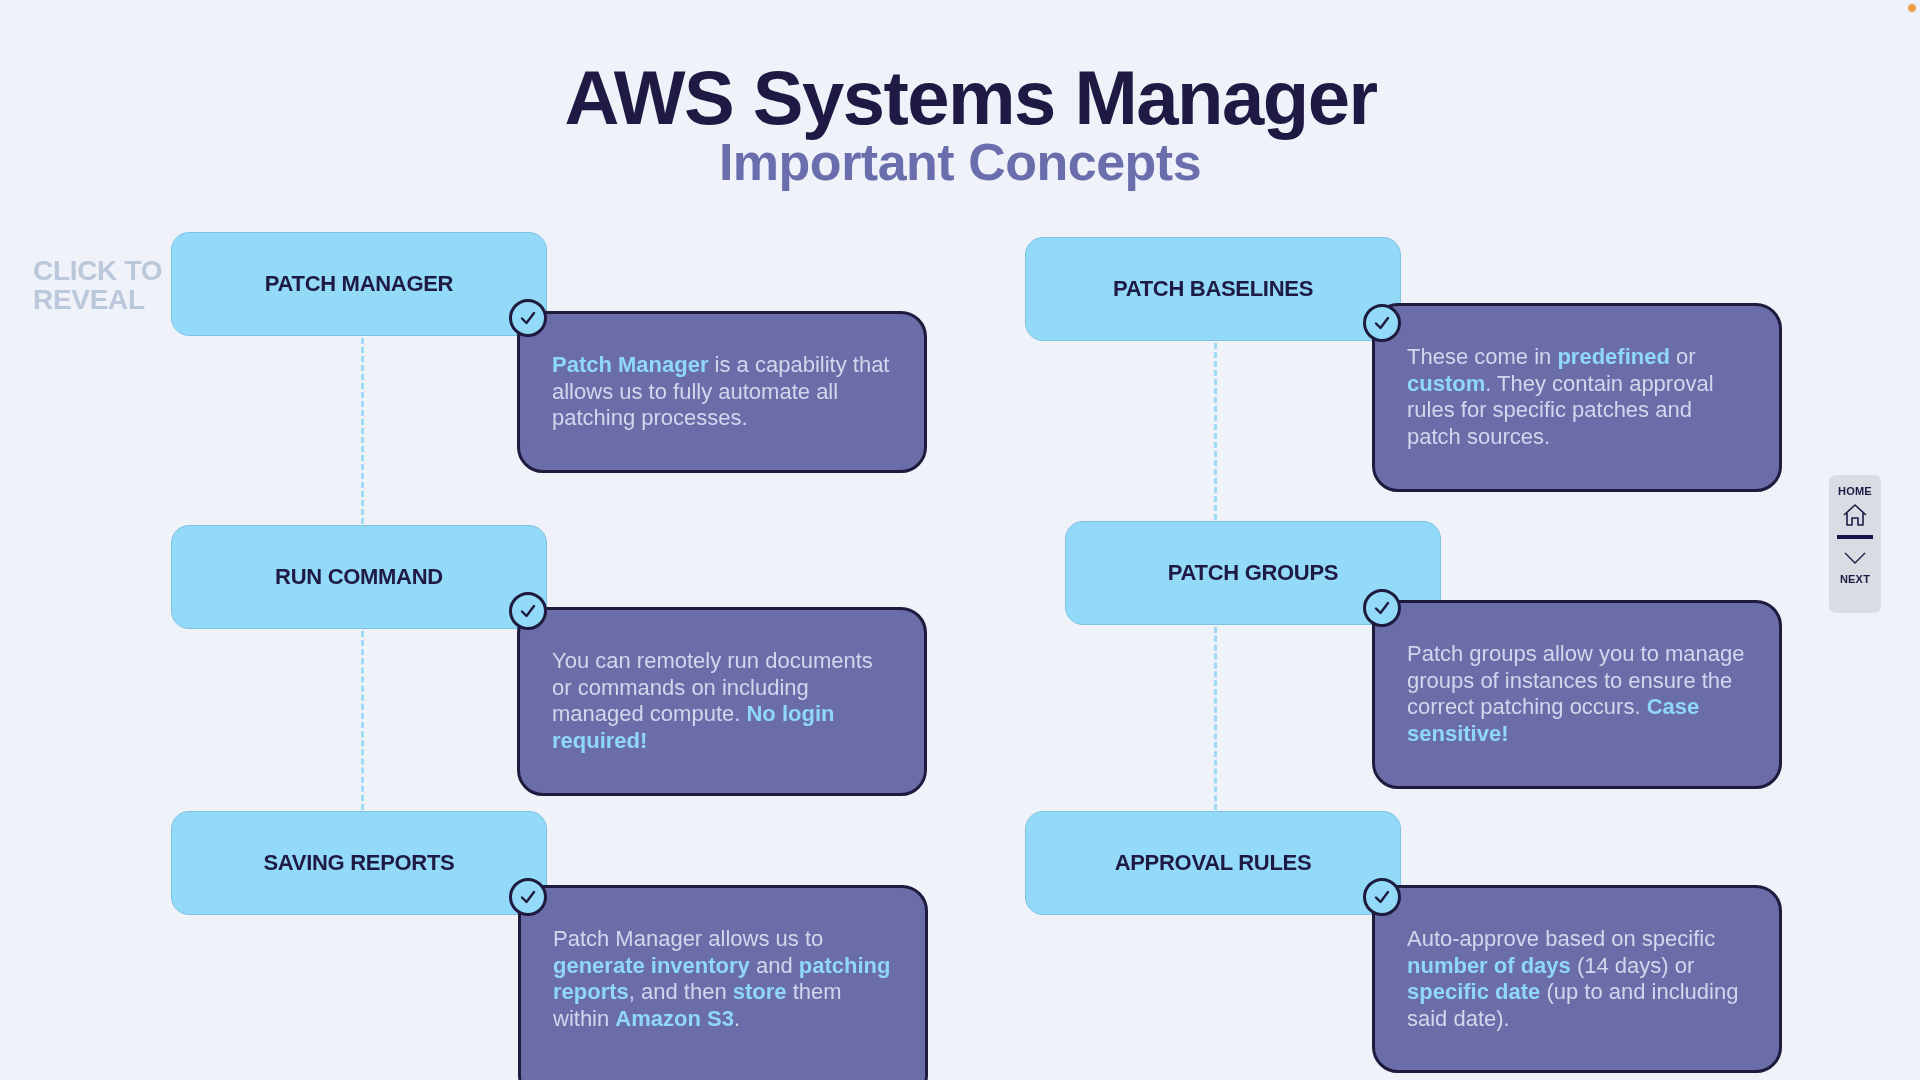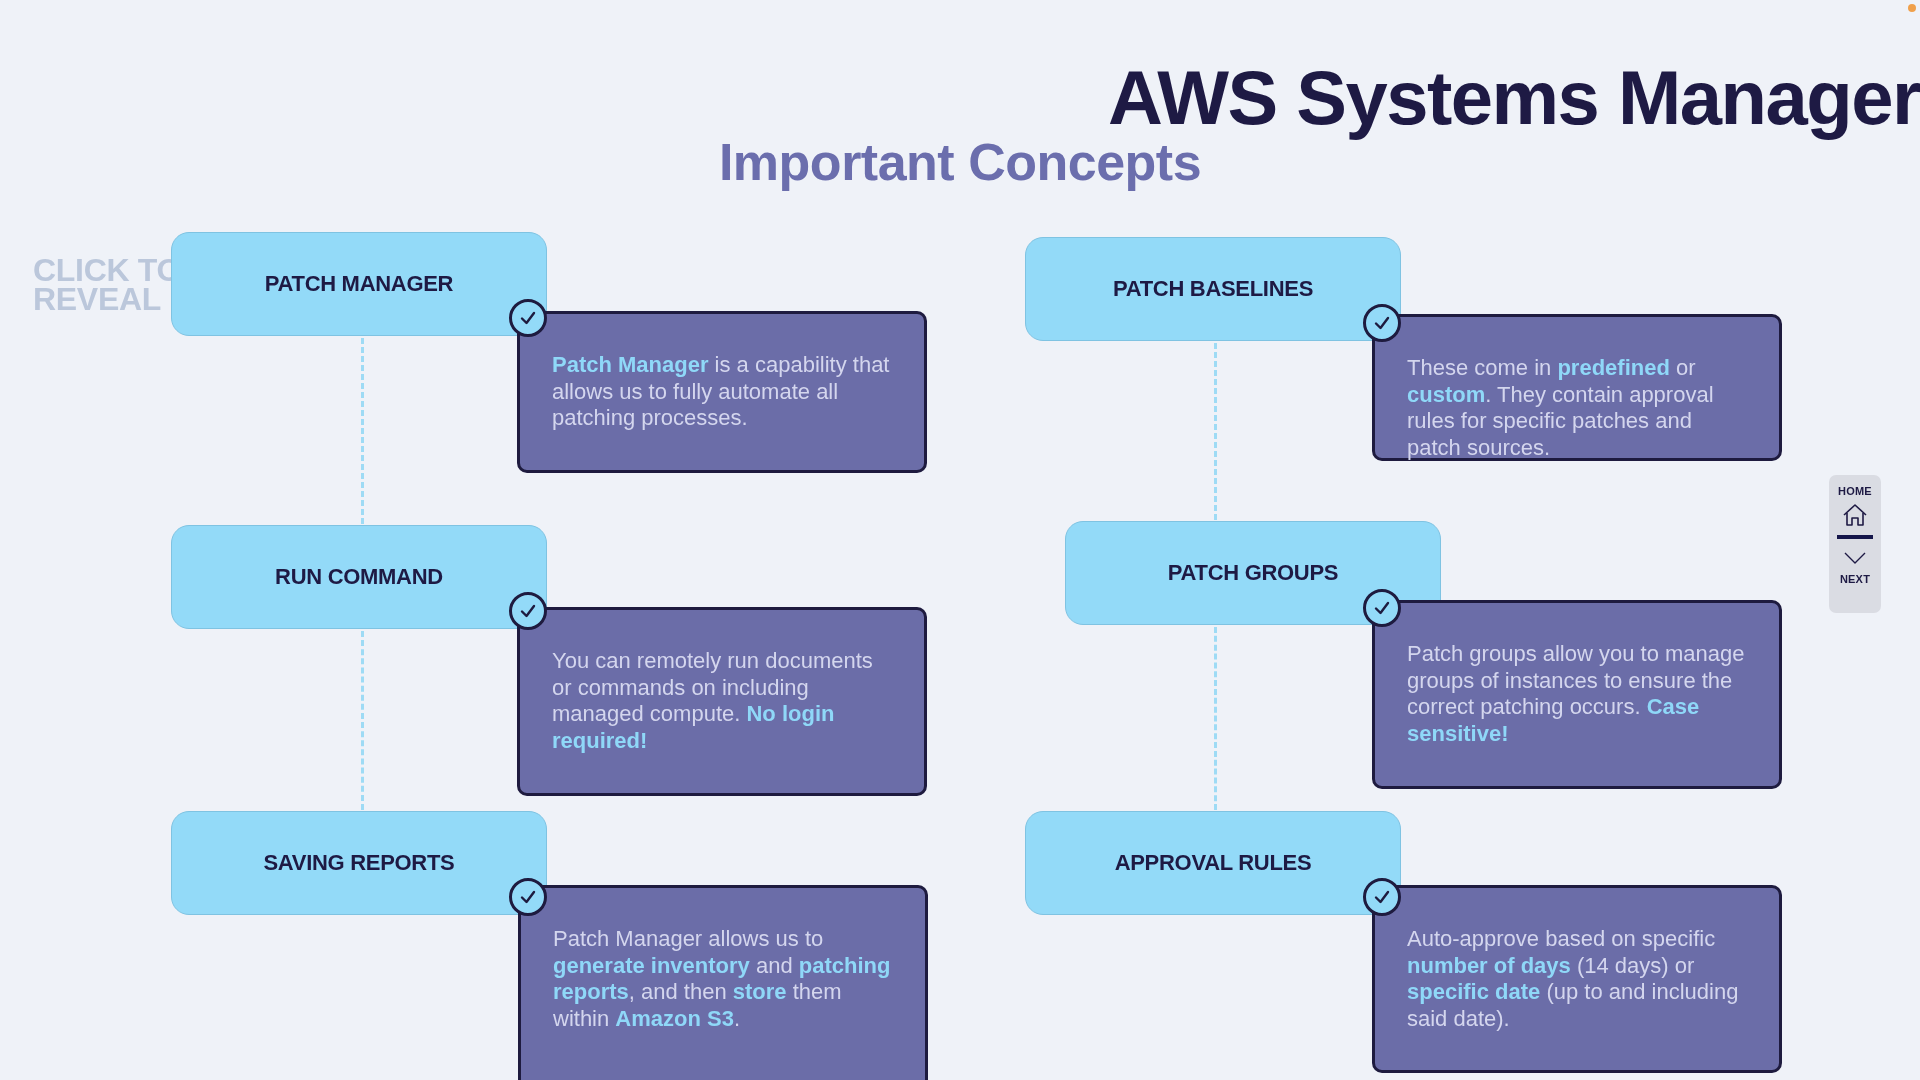--- a/index.html
+++ b/index.html
@@ -4,51 +4,51 @@
   <style>
     * { box-sizing: border-box; margin: 0; padding: 0; }
     html, body { width: 1920px; height: 1080px; overflow: hidden; }
     body {
       background: #EFF2F8;
       font-family: "Liberation Sans", "DejaVu Sans", sans-serif;
       position: relative;
     }
     .title {
       position: absolute; left: 0; width: 1920px; top: 58px;
-      text-align: right; font-weight: 700; font-size: 76px;
+      text-align: center; font-weight: 700; font-size: 76px;
       color: #1E1A44; letter-spacing: -1.5px; line-height: 80px; padding-left: 21px;
     }
     .subtitle {
       position: absolute; left: 0; width: 1920px; top: 132px;
       text-align: center; font-weight: 700; font-size: 52px;
       color: #6B6EAD; letter-spacing: -0.5px; line-height: 60px;
     }
     .hint {
       position: absolute; left: 33px; top: 256px;
-      font-weight: 700; font-size: 32px; line-height: 29px;
+      font-weight: 700; font-size: 28px; line-height: 29px;
       color: #BBC7DB; letter-spacing: -0.3px;
     }
     .connector {
       position: absolute; width: 0;
       border-left: 3px dashed #9EDBF5;
     }
     .concept {
       position: absolute; width: 376px; height: 104px;
       background: #93DAF8;
       border: 1px solid #7FC3E2;
       border-radius: 18px;
       display: flex; align-items: center; justify-content: center;
       font-weight: 700; font-size: 22px; color: #1E1A44;
       letter-spacing: -0.3px; cursor: pointer;
     }
     .desc {
       position: absolute; width: 410px;
       background: #6B6DA8;
       border: 3px solid #1E1B3F;
-      border-radius: 10px;
+      border-radius: 26px;
       padding: 38px 32px 20px 32px;
       font-size: 22px; line-height: 26.5px;
       color: #D4D6EE;
     }
     .desc .hl { color: #8FD8F8; font-weight: 700; }
     .check {
       position: absolute; width: 38px; height: 38px;
       border-radius: 50%;
       background: #93DAF8;
       border: 3px solid #1E1B3F;
@@ -113,21 +113,21 @@
 <div class="desc" style="left:518px; top:885px; height:216px;"><span>Patch Manager allows us to </span><span class="hl">generate inventory</span><span> and </span><span class="hl">patching reports</span><span>, and then </span><span class="hl">store</span><span> them within </span><span class="hl">Amazon S3</span><span>.</span></div>
 <div class="check" style="left:509px; top:878px;">
   <svg viewBox="0 0 20 20">
       <path d="M4 10.5 L8.5 15 L16 5" fill="none" stroke="#1E1B3F" stroke-width="2.4" stroke-linecap="round" stroke-linejoin="round"></path>
     </svg>
 </div>
 
 <div class="concept" style="left:1025px; top:237px;">
   <span>PATCH BASELINES</span>
 </div>
-<div class="desc" style="left:1372px; top:314px; height:147px;"><span>These come in </span><span class="hl">predefined</span><span> or </span><span class="hl">custom</span><span>. They contain approval rules for specific patches and patch sources.</span></div>
+<div class="desc" style="left:1372px; top:303px; height:189px;"><span>These come in </span><span class="hl">predefined</span><span> or </span><span class="hl">custom</span><span>. They contain approval rules for specific patches and patch sources.</span></div>
 <div class="check" style="left:1363px; top:304px;">
   <svg viewBox="0 0 20 20">
       <path d="M4 10.5 L8.5 15 L16 5" fill="none" stroke="#1E1B3F" stroke-width="2.4" stroke-linecap="round" stroke-linejoin="round"></path>
     </svg>
 </div>
 
 <div class="concept" style="left:1025px; top:521px;margin-left:40px;">
   <span>PATCH GROUPS</span>
 </div>
 <div class="desc" style="left:1372px; top:600px; height:189px;"><span>Patch groups allow you to manage groups of instances to ensure the correct patching occurs. </span><span class="hl">Case sensitive!</span></div>

